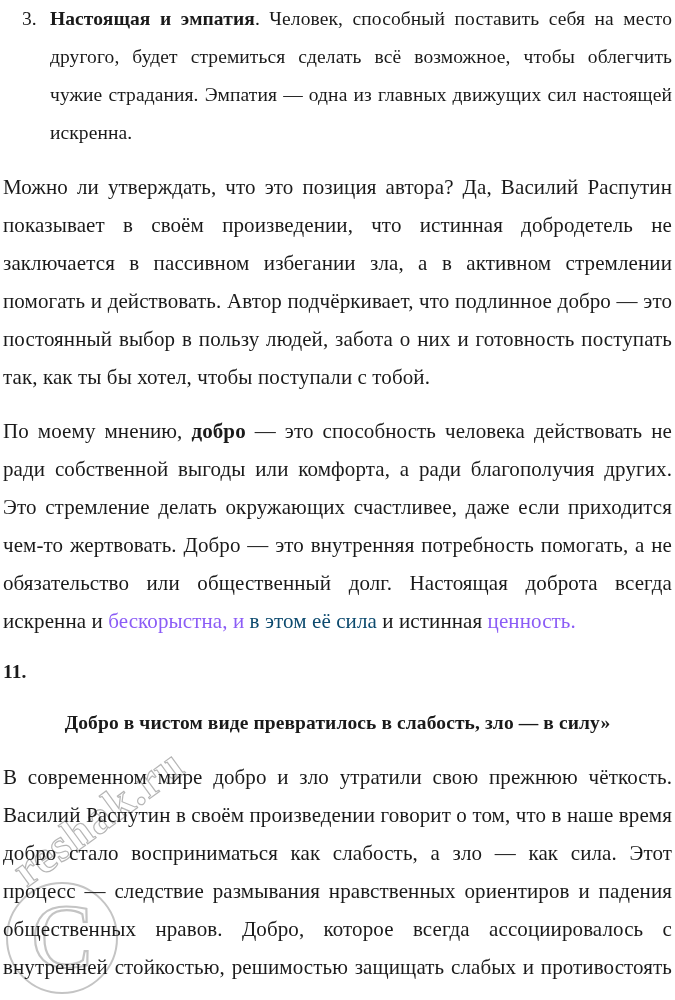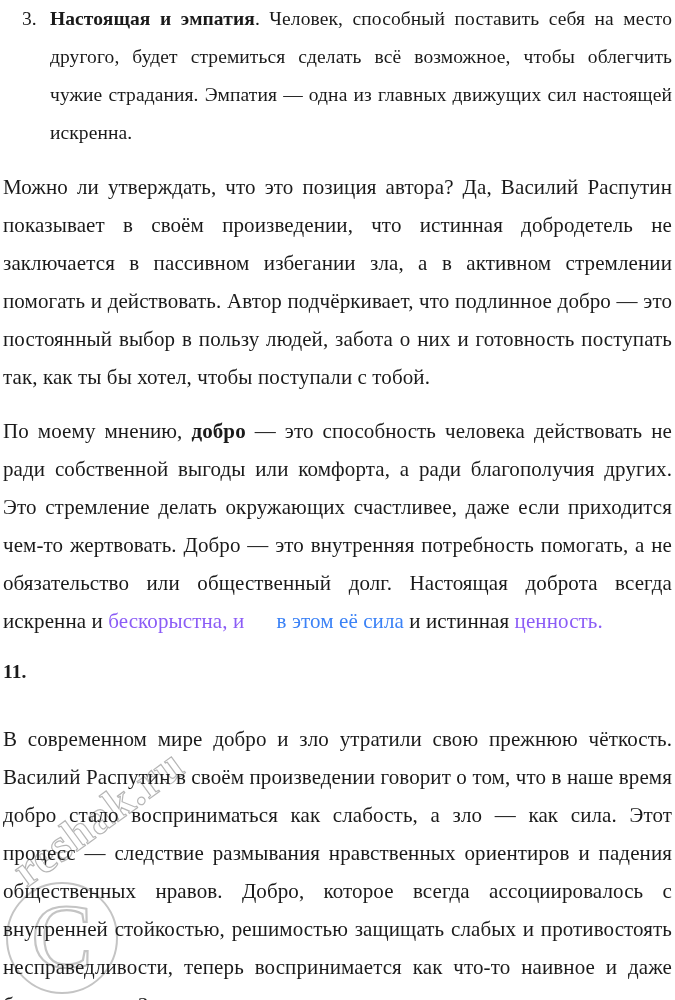--- a/index.html
+++ b/index.html
@@ -113,21 +113,21 @@
   p.para.last-line-loose {
     text-align-last: left;
   }
 
   .spacer-sm { height: 13px; }
   .spacer-md { height: 16px; }
 
   .strong-inline { font-weight: 700; }
 
   .faded { color: #8b5cf6; }
-  .faded2 { color: #3b82f6; margin-left: 27px; }
+  .faded2 { color: #0c4a6e; }
 
   .section-number {
     margin: 0;
     padding: 0 0 0 3px;
     font-size: 19.5px;
     line-height: 38px;
     font-weight: 700;
     font-family: Liberation Serif, serif;
   }
 
@@ -168,20 +168,21 @@
 
     <p class="para last-line-loose"><span>По моему мнению, </span><span class="strong-inline">добро</span><span> — это способность человека действовать не ради собственной выгоды или комфорта, а ради благополучия других. Это стремление делать окружающих счастливее, даже если приходится чем-то жертвовать. Добро — это внутренняя потребность помогать, а не обязательство или общественный долг. Настоящая доброта всегда искренна и </span><span class="faded">бескорыстна, и </span><span class="faded2">в этом её сила</span><span> и истинная </span><span class="faded">ценность.</span></p>
 
     <div class="spacer-sm"></div>
 
     <p class="section-number">11.</p>
 
     <div class="spacer-sm"></div>
 
     <h1 class="doc-title">
+        <span class="title-line-2">Добро в чистом виде превратилось в слабость, зло — в силу»</span>
       </h1>
 
     <div class="spacer-md"></div>
 
     <p class="para last-line-loose">В современном мире добро и зло утратили свою прежнюю чёткость. Василий Распутин в своём произведении говорит о том, что в наше время добро стало восприниматься как слабость, а зло — как сила. Этот процесс — следствие размывания нравственных ориентиров и падения общественных нравов. Добро, которое всегда ассоциировалось с внутренней стойкостью, решимостью защищать слабых и противостоять несправедливости, теперь воспринимается как что-то наивное и даже бесполезное. Зло же, напротив, стало синонимом решительности, смелости и способности достигать целей любой ценой.</p>
 
   </div>
 </div>
 
 </body></html>

